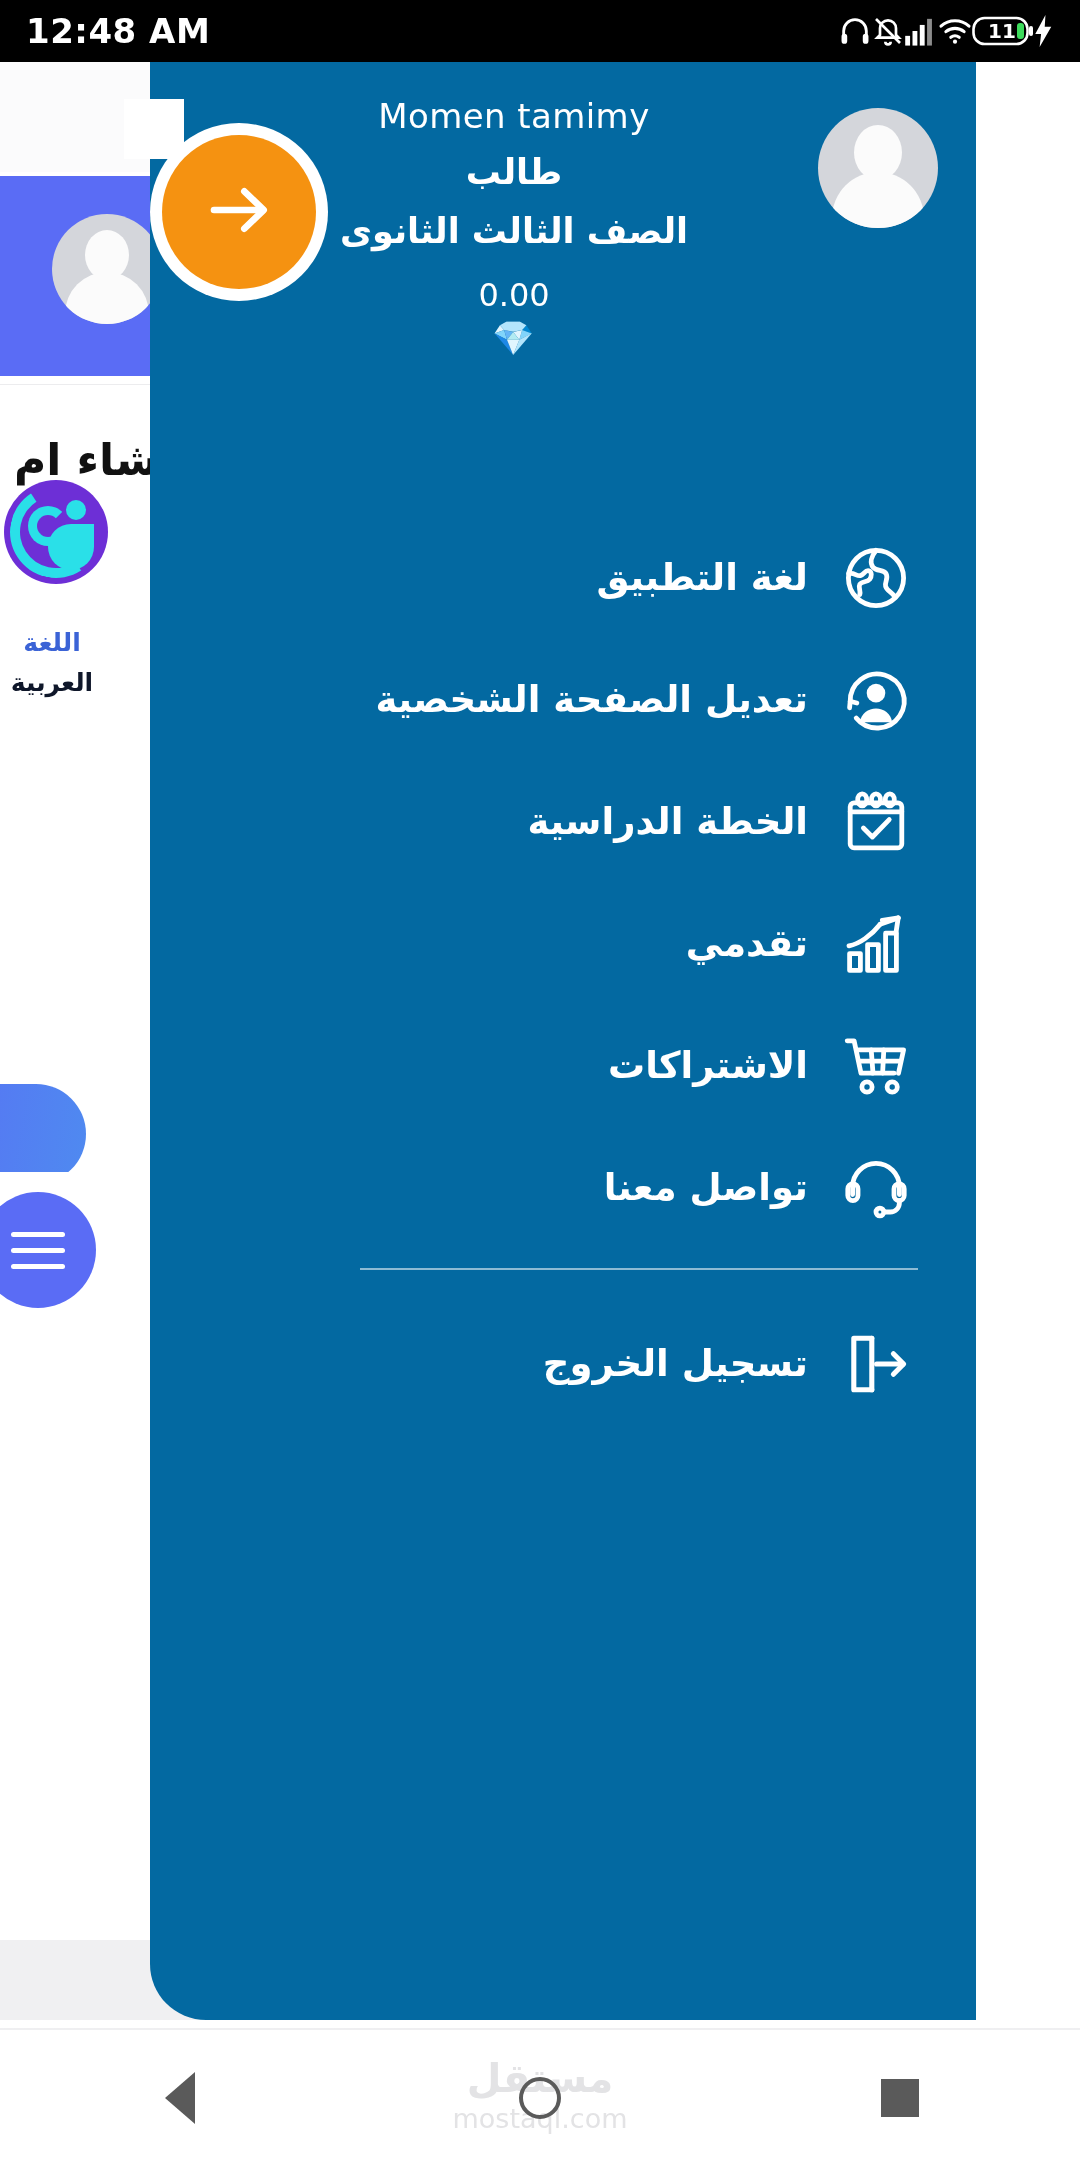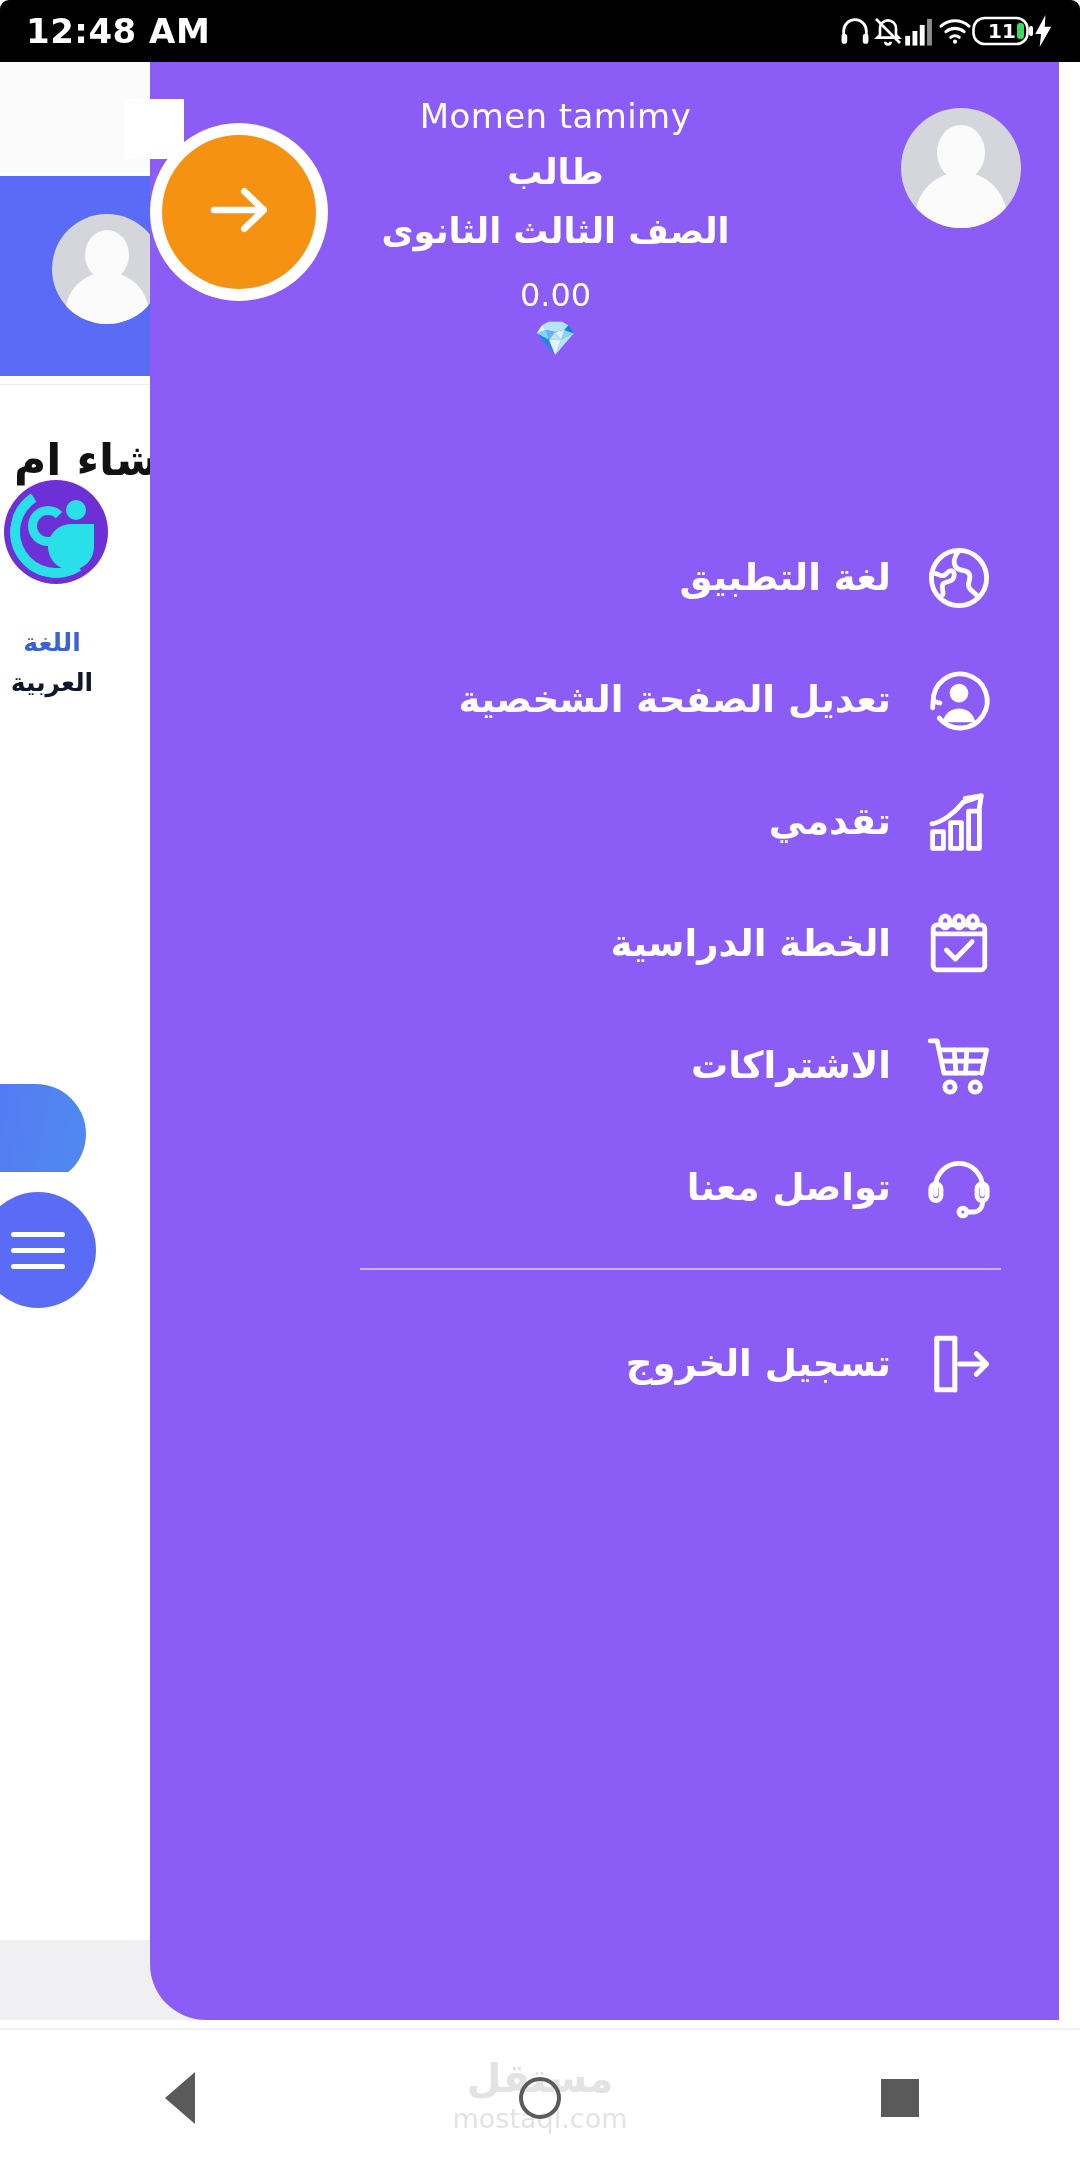--- a/index.html
+++ b/index.html
@@ -3,21 +3,21 @@
 <meta charset="utf-8">
 <title>App Drawer</title>
 <style>
   * { margin:0; padding:0; box-sizing:border-box; }
   html, body {
     width:1080px; height:2160px;
     background:#ffffff;
     font-family:"DejaVu Sans","Liberation Sans",sans-serif;
     overflow:hidden;
   }
-  #screen { position:relative; width:1080px; height:2160px; background:#ffffff; overflow:hidden;border-radius:9px; }
+  #screen { position:relative; width:1080px; height:2160px; background:#ffffff; overflow:hidden; }
 
   
   .statusbar{
     position:absolute; top:0; left:0; width:1080px; height:62px;
     background:#000; color:#fff; display:flex; align-items:center;
     padding:0 26px; z-index:60;
   }
   .status-time{ font-size:34px; font-weight:700; letter-spacing:.5px; }
   .status-icons{ margin-left:auto; display:flex; align-items:center; gap:0; }
   .status-icons svg{ display:block; }
@@ -110,22 +110,22 @@
     border-radius:50%; background:#5a6cf5;
     display:flex; flex-direction:column; align-items:center; justify-content:center; gap:11px;
   }
   .bg-fab i{ display:block; width:54px; height:5px; background:#fff; border-radius:3px; }
   .bg-bottomshade{
     position:absolute; left:0; bottom:0; width:320px; height:80px; background:#f0f0f2;
   }
 
   
   .drawer{
-    position:absolute; top:62px; left:150px; width:909px; height:1958px;
-    background:#8b5cf6; border-radius:0 0 0 56px; z-index:20; overflow:hidden;
+    position:absolute; top:62px; left:150px; width:826px; height:1958px;
+    background:#0369a1; border-radius:0 0 0 56px; z-index:20; overflow:hidden;
   }
   .drawer-inner{ position:relative; width:100%; height:100%; direction:rtl; }
 
   
   .profile{ position:absolute; top:38px; right:38px; left:60px; display:flex; align-items:flex-start; }
   .avatar{
     width:120px; height:120px; border-radius:50%; background:#d4d6db;
     position:relative; overflow:hidden; flex:0 0 auto; margin-top:8px;
   }
   .avatar .head{
@@ -339,49 +339,49 @@
               <circle cx="12" cy="9.7" r="3.1" fill="#fff" stroke="none"></circle>
               <path d="M6.6 19.4c.5-3 2.8-4.6 5.4-4.6s4.9 1.6 5.4 4.6z" fill="#fff" stroke="none"></path>
             </svg>
           </span>
           <span class="mlabel">تعديل الصفحة الشخصية</span>
         </div>
 
         <div class="mitem">
           <span class="micon">
             <svg width="72" height="72" viewBox="0 0 24 24" fill="none" stroke="#fff" stroke-width="1.6" stroke-linecap="round" stroke-linejoin="round">
+              <rect x="3.4" y="5.6" width="17.2" height="15" rx="1.3"></rect>
+              <line x1="3.4" y1="8.6" x2="20.6" y2="8.6"></line>
+              <ellipse cx="7.4" cy="4.6" rx="1.5" ry="2"></ellipse>
+              <ellipse cx="12" cy="4.6" rx="1.5" ry="2"></ellipse>
+              <ellipse cx="16.6" cy="4.6" rx="1.5" ry="2"></ellipse>
+              <polyline points="7.8,14 10.8,17 16.4,11.2"></polyline>
+            </svg>
+          </span>
+          <span class="mlabel">الخطة الدراسية</span>
+        </div>
+
+        <div class="mitem">
+          <span class="micon">
+            <svg width="72" height="72" viewBox="0 0 24 24" fill="none" stroke="#fff" stroke-width="1.6" stroke-linecap="round" stroke-linejoin="round">
               <rect x="3.2" y="15.2" width="3.6" height="5.6"></rect>
               <rect x="9.2" y="12.2" width="3.6" height="8.6"></rect>
               <rect x="15.2" y="8.4" width="3.6" height="12.4"></rect>
               <path d="M3 12.6C6.4 12 10.4 9.2 13.4 5.4"></path>
               <path d="M19.4 3.3 14.1 4.1"></path>
               <path d="M19.4 3.3 18.6 8.6"></path>
               <path d="M13.4 5.4 19.4 3.3"></path>
             </svg>
           </span>
           <span class="mlabel">تقدمي</span>
         </div>
 
         <div class="mitem">
           <span class="micon">
             <svg width="72" height="72" viewBox="0 0 24 24" fill="none" stroke="#fff" stroke-width="1.6" stroke-linecap="round" stroke-linejoin="round">
-              <rect x="3.4" y="5.6" width="17.2" height="15" rx="1.3"></rect>
-              <line x1="3.4" y1="8.6" x2="20.6" y2="8.6"></line>
-              <ellipse cx="7.4" cy="4.6" rx="1.5" ry="2"></ellipse>
-              <ellipse cx="12" cy="4.6" rx="1.5" ry="2"></ellipse>
-              <ellipse cx="16.6" cy="4.6" rx="1.5" ry="2"></ellipse>
-              <polyline points="7.8,14 10.8,17 16.4,11.2"></polyline>
-            </svg>
-          </span>
-          <span class="mlabel">الخطة الدراسية</span>
-        </div>
-
-        <div class="mitem">
-          <span class="micon">
-            <svg width="72" height="72" viewBox="0 0 24 24" fill="none" stroke="#fff" stroke-width="1.6" stroke-linecap="round" stroke-linejoin="round">
               <path d="M2.4 3.6h2.3l2.3 10.8h11"></path>
               <path d="M6.2 6.6h15l-1.7 7.8"></path>
               <line x1="10.4" y1="6.6" x2="11" y2="14.4"></line>
               <line x1="14.6" y1="6.6" x2="14.2" y2="14.4"></line>
               <line x1="6.8" y1="10.4" x2="19.9" y2="10.4"></line>
               <circle cx="9" cy="19" r="1.7"></circle>
               <circle cx="17.4" cy="19" r="1.7"></circle>
             </svg>
           </span>
           <span class="mlabel">الاشتراكات</span>

